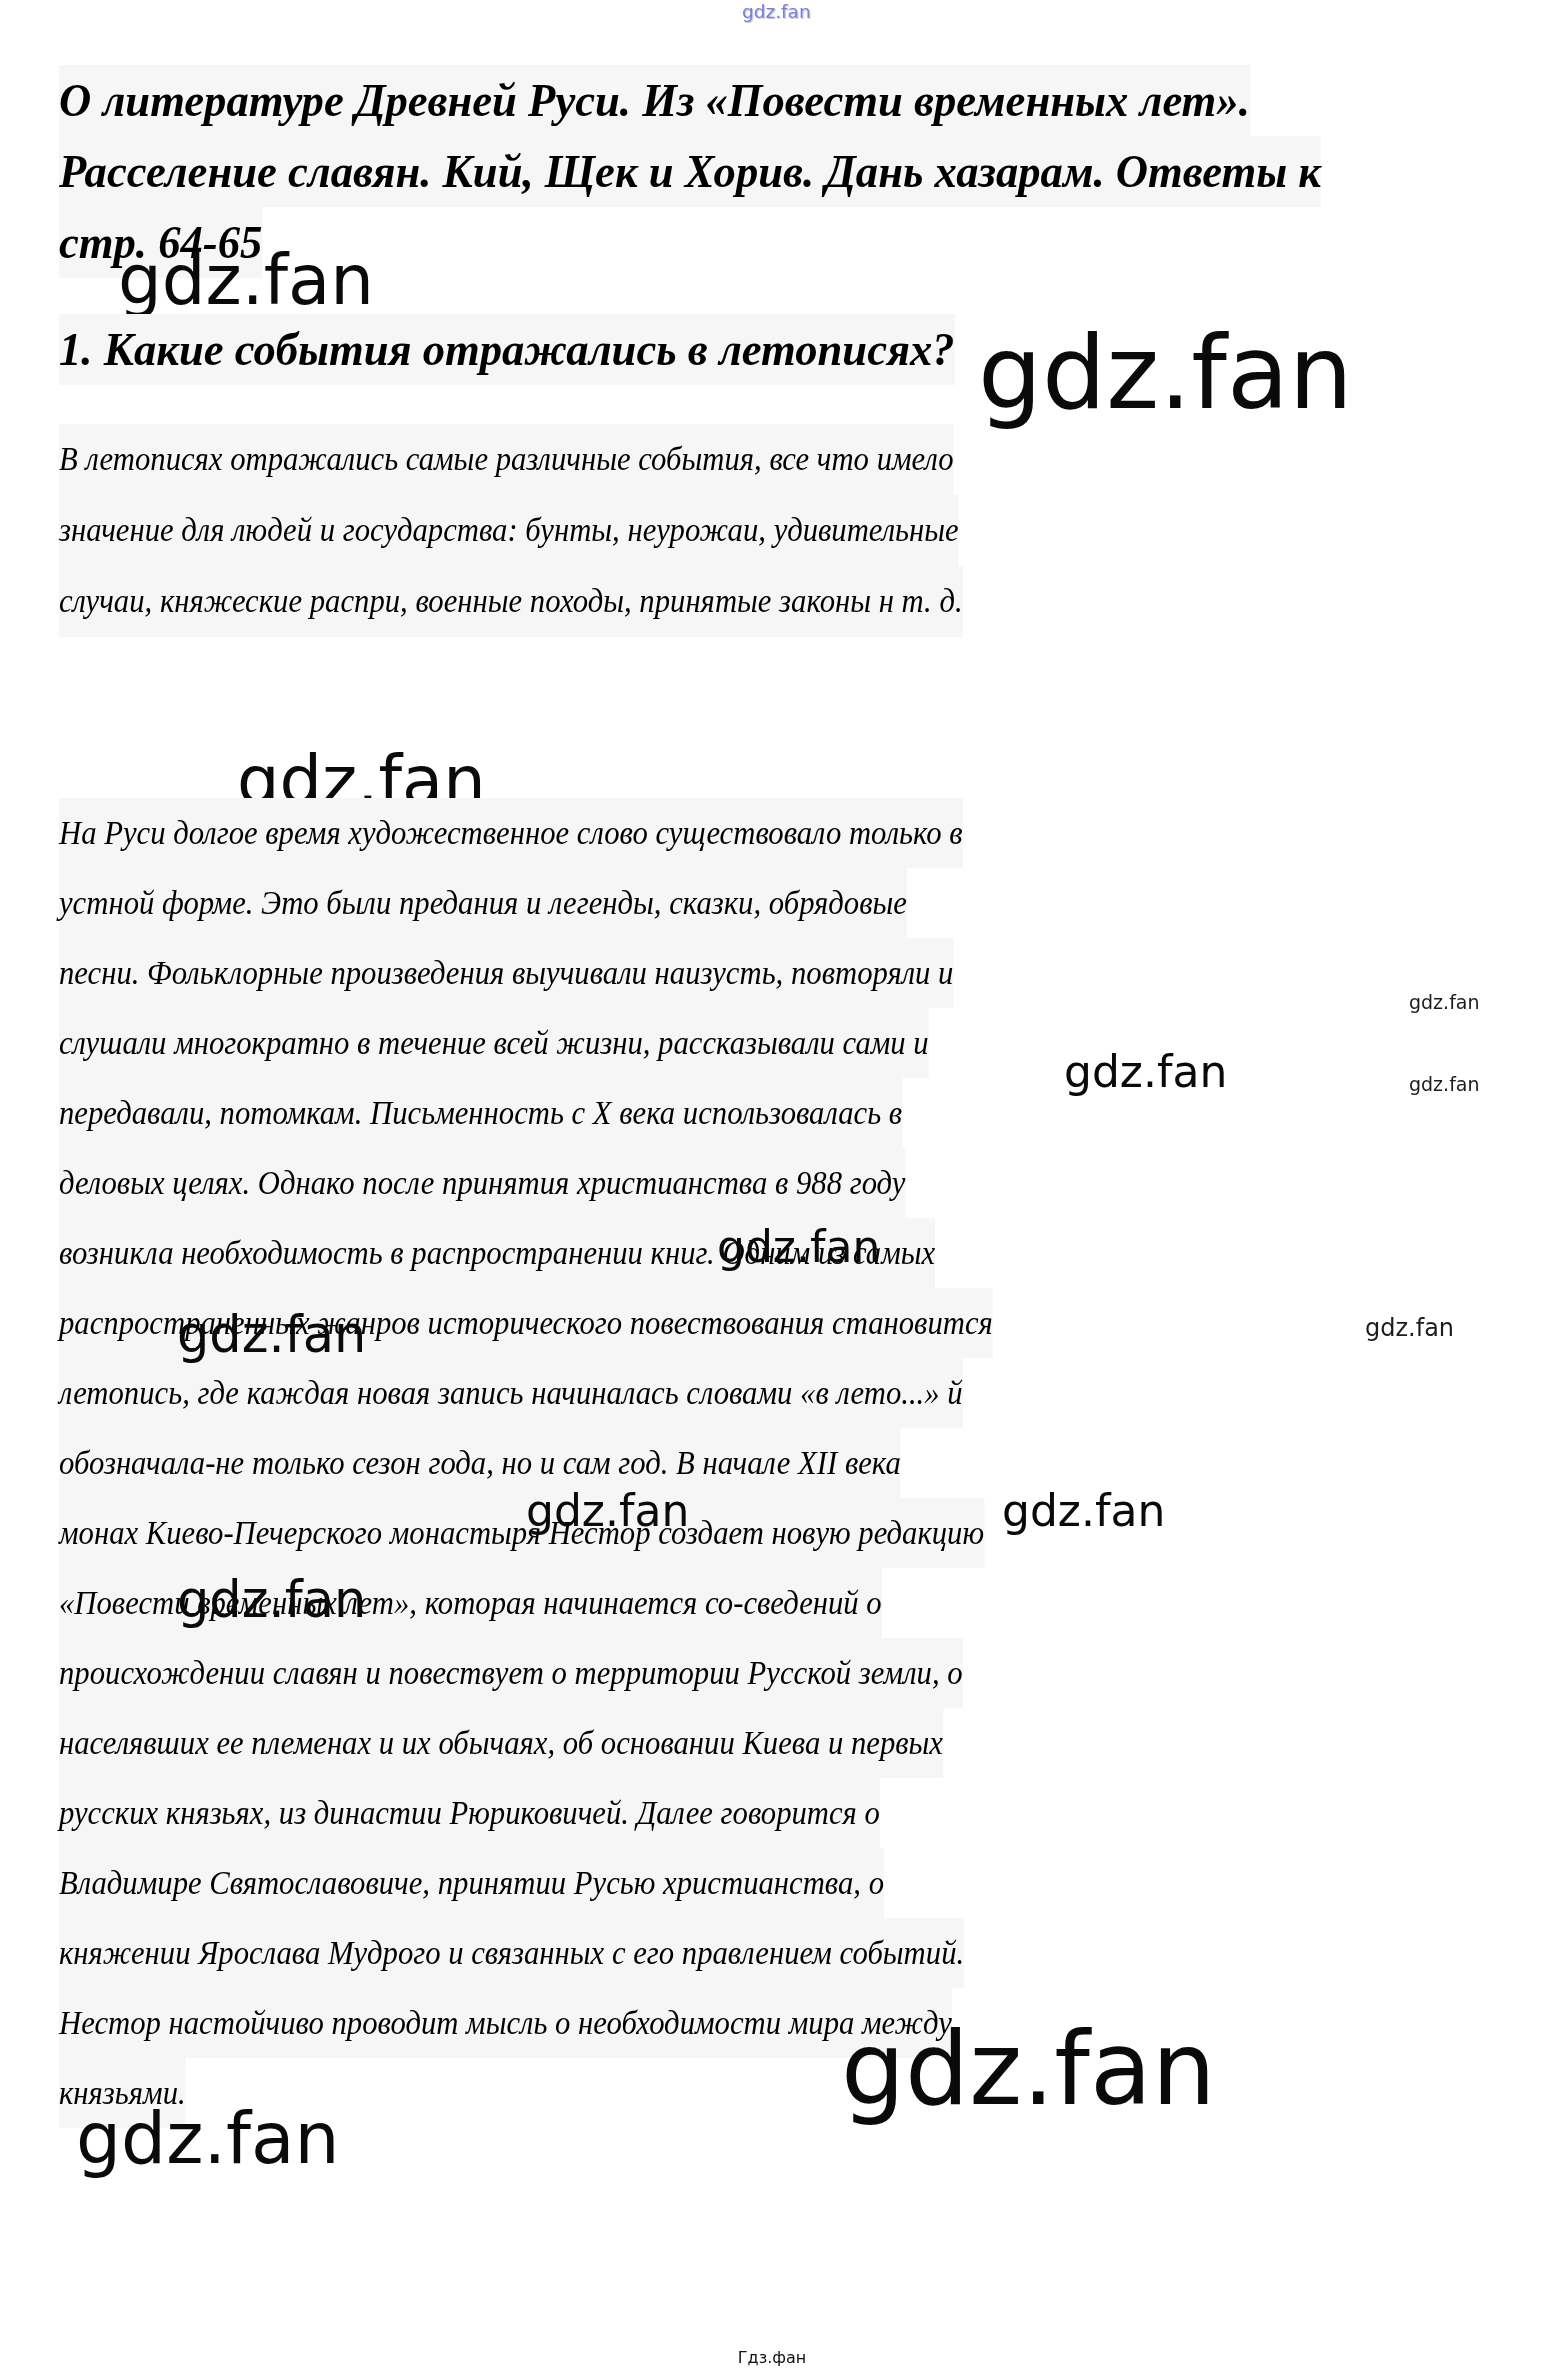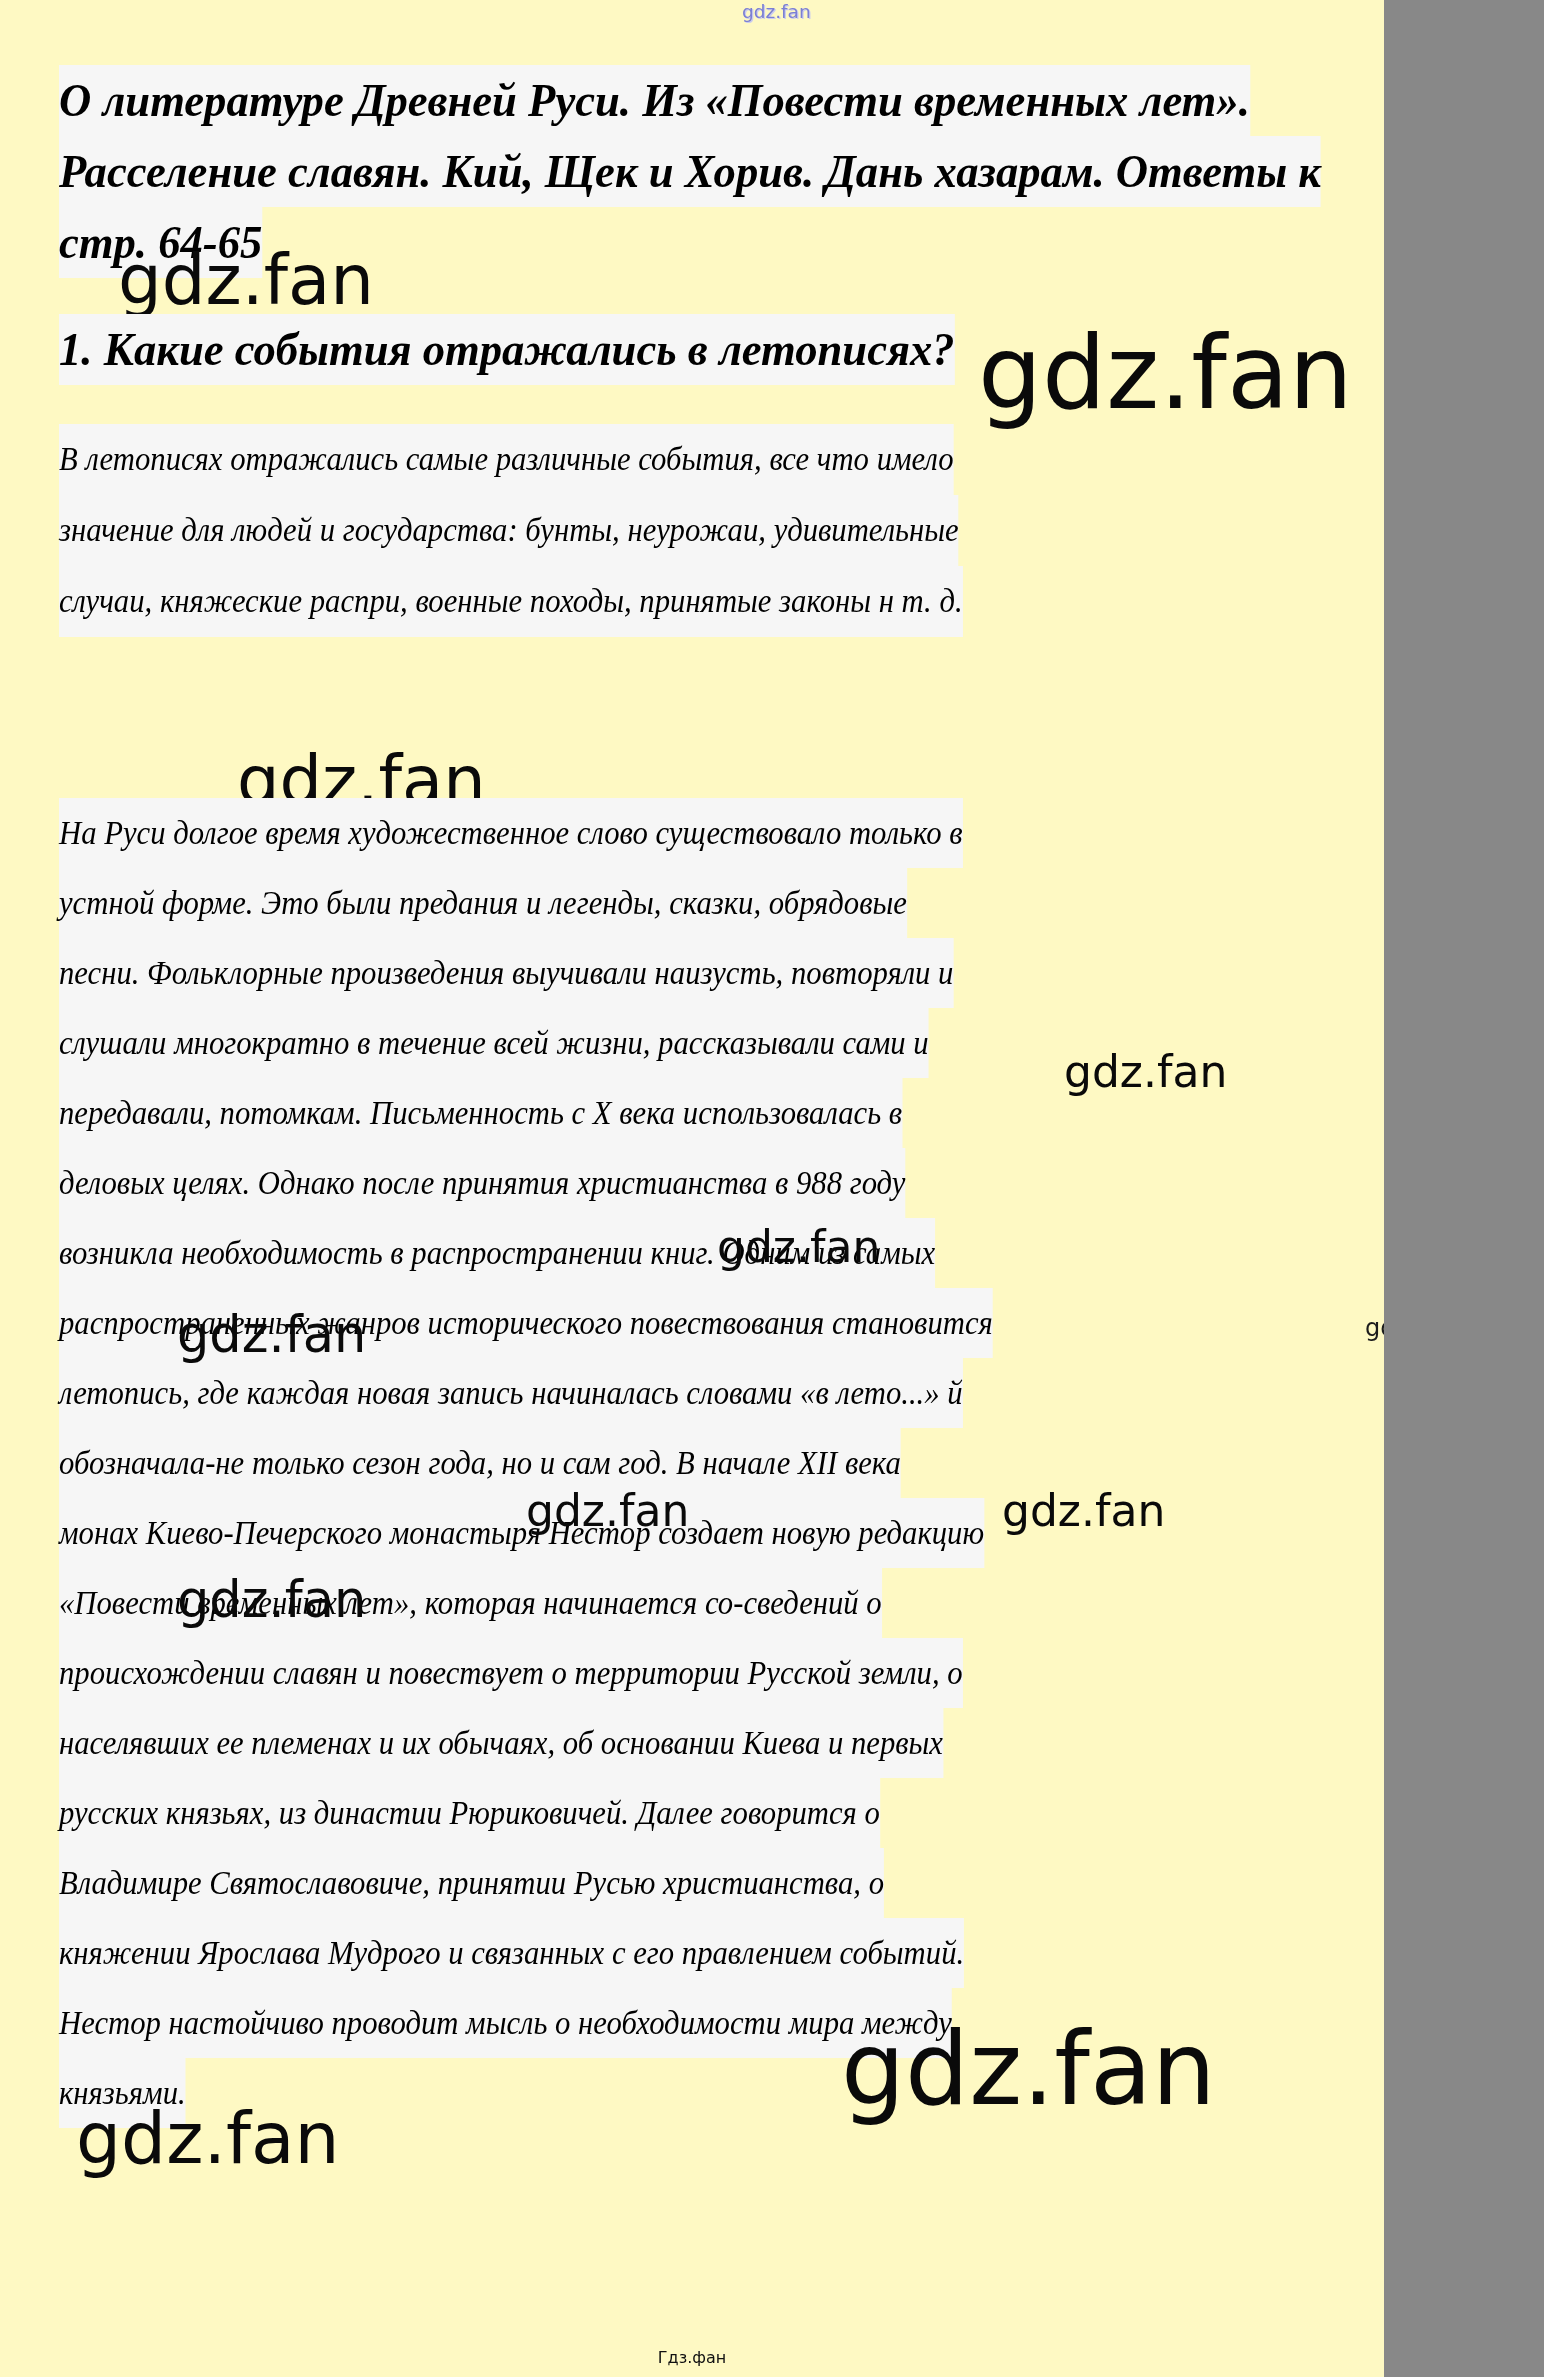--- a/index.html
+++ b/index.html
@@ -1,20 +1,20 @@
 <!DOCTYPE html>
 <html style="font-size:13px"><head>
 <meta charset="utf-8">
 <style>
   html,body { margin:0; padding:0; background:#888; }
   .page {
     position: relative;
-    width: 1384px;
+    width: 1544px;
     height: 2377px;
-    background: #fef9c3;
+    background: #ffffff;
     overflow: hidden;
     font-family: "Liberation Serif", serif;
     color: #000;
   }
   
   .line {
     white-space: nowrap;
     width: fit-content;
     background: #f6f6f6;
     transform: scaleX(0.93);

